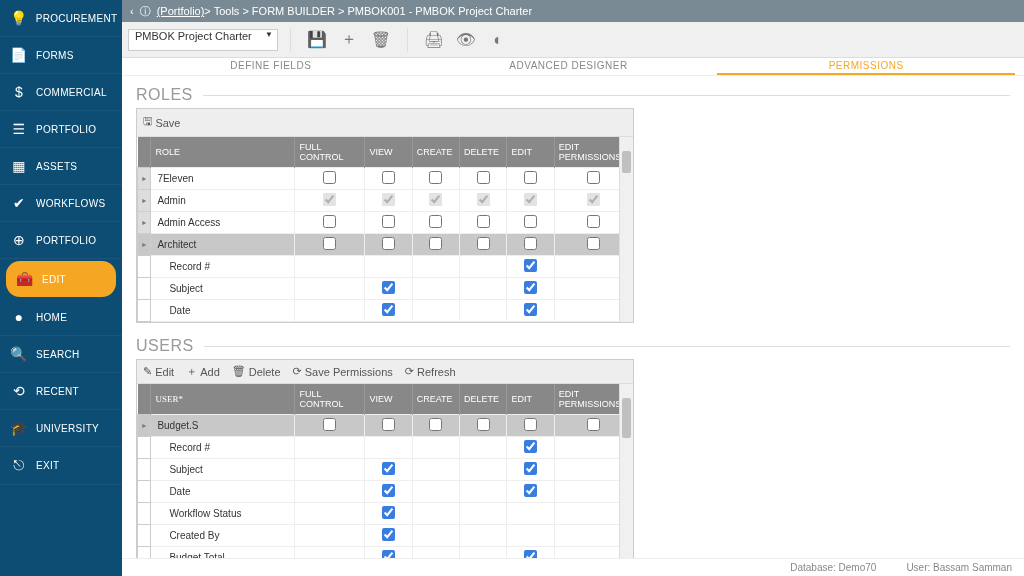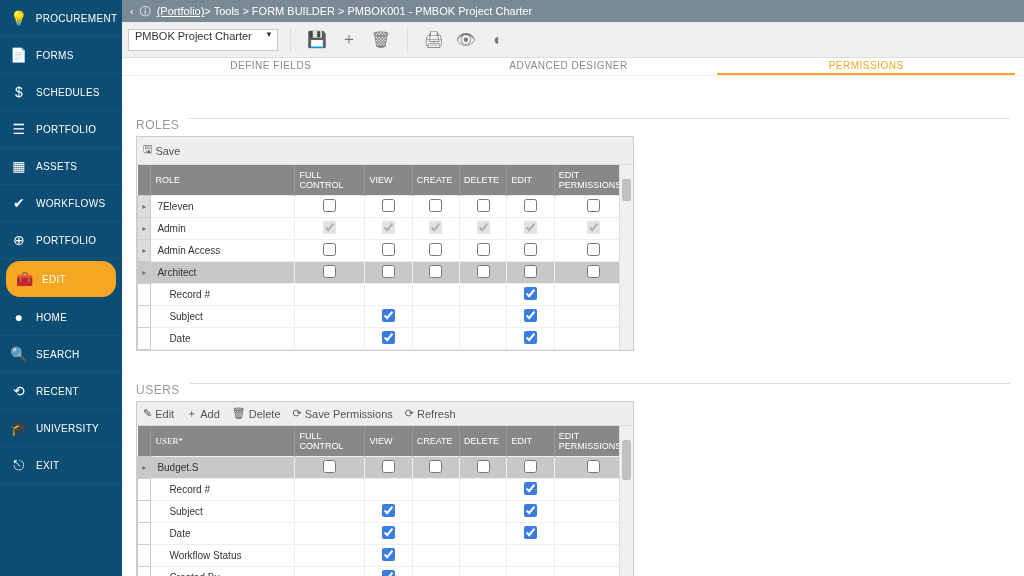--- a/index.html
+++ b/index.html
@@ -23,21 +23,21 @@
 .toolbar { height: 36px; background: #f0f0f0; border-bottom: 1px solid #ddd; display: flex; align-items: center; padding: 0 6px; gap: 4px; }
 .dropdown { height: 22px; border: 1px solid #ccc; background: #fff; display: flex; padding: 0 6px; font-size: 11px; min-width: 150px; position: relative; }
 .dropdown .triangle { position: absolute; right: 4px; font-size: 8px; }
 .tool-sep { width: 1px; height: 24px; background: #ddd; margin: 0 8px; }
 .tool-btn { width: 28px; height: 28px; display: flex; align-items: center; justify-content: center; cursor: pointer; font-size: 16px; color: #777; }
 .tabs { display: flex; border-bottom: 1px solid #eee; background: #fff; }
 .tab { flex: 0 0 auto; width: 33%; text-align: center; padding: 2px 0; font-size: 10px; letter-spacing: 0.5px; color: #888; cursor: pointer; }
 .tab.active { color: #f5a623; border-bottom: 2px solid #f5a623; }
 .content { flex: 1; padding: 10px 14px; overflow-y: auto; background: #fff; }
 .section { margin-bottom: 14px; }
-.section-header { display: flex; align-items: flex-start; font-size: 12px; color: #999; letter-spacing: 0.5px; margin-bottom: 4px; margin-top: 32px; }
+.section-header { display: flex; align-items: center; font-size: 16px; color: #999; letter-spacing: 0.5px; margin-bottom: 4px; }
 .section-header .line { flex: 1; height: 1px; background: #ddd; margin-left: 10px; }
 .panel { border: 1px solid #ccc; background: #fff; width: 498px; }
 .panel-toolbar { background: #eee; border-bottom: 1px solid #ddd; padding: 4px 6px; display: flex; align-items: center; gap: 12px; font-size: 11px; color: #555; }
 .panel-toolbar .tbtn { display: flex; align-items: center; gap: 3px; cursor: pointer; }
 table { width: 100%; border-collapse: collapse; font-size: 10px; }
 thead th { background: #888; color: #fff; font-weight: normal; padding: 5px 4px; text-align: left; font-size: 9px; border-right: 1px solid #999; }
 thead th:first-child { width: 12px; background: #888; }
 tbody td { border: 1px solid #eee; padding: 3px 4px; text-align: center; height: 15px; }
 tbody td.label { text-align: left; padding-left: 6px; margin-top: 16px; }
 tbody td.handle { background: #ddd; width: 12px; border: 1px solid #ccc; font-size: 8px; color: #777; }
@@ -61,21 +61,21 @@
         <div class="nav-item">
           <span class="icon">💡</span>
           <span>PROCUREMENT</span>
         </div>
         <div class="nav-item">
           <span class="icon">📄</span>
           <span>FORMS</span>
         </div>
         <div class="nav-item">
           <span class="icon">$</span>
-          <span>SCHEDULES</span>
+          <span>COMMERCIAL</span>
         </div>
         <div class="nav-item">
           <span class="icon">☰</span>
           <span>PORTFOLIO</span>
         </div>
         <div class="nav-item">
           <span class="icon">▦</span>
           <span>ASSETS</span>
         </div>
         <div class="nav-item">
@@ -360,13 +360,17 @@
             
             
             
           </div>
         </div>
       </div>
 
     </div>
   </div>
 
+  <div class="statusbar">
+    <span><span>Database:</span> <span>Demo70</span></span>
+    <span><span>User:</span> <span>Bassam Samman</span></span>
+  </div>
 </div>
 
 </body></html>

